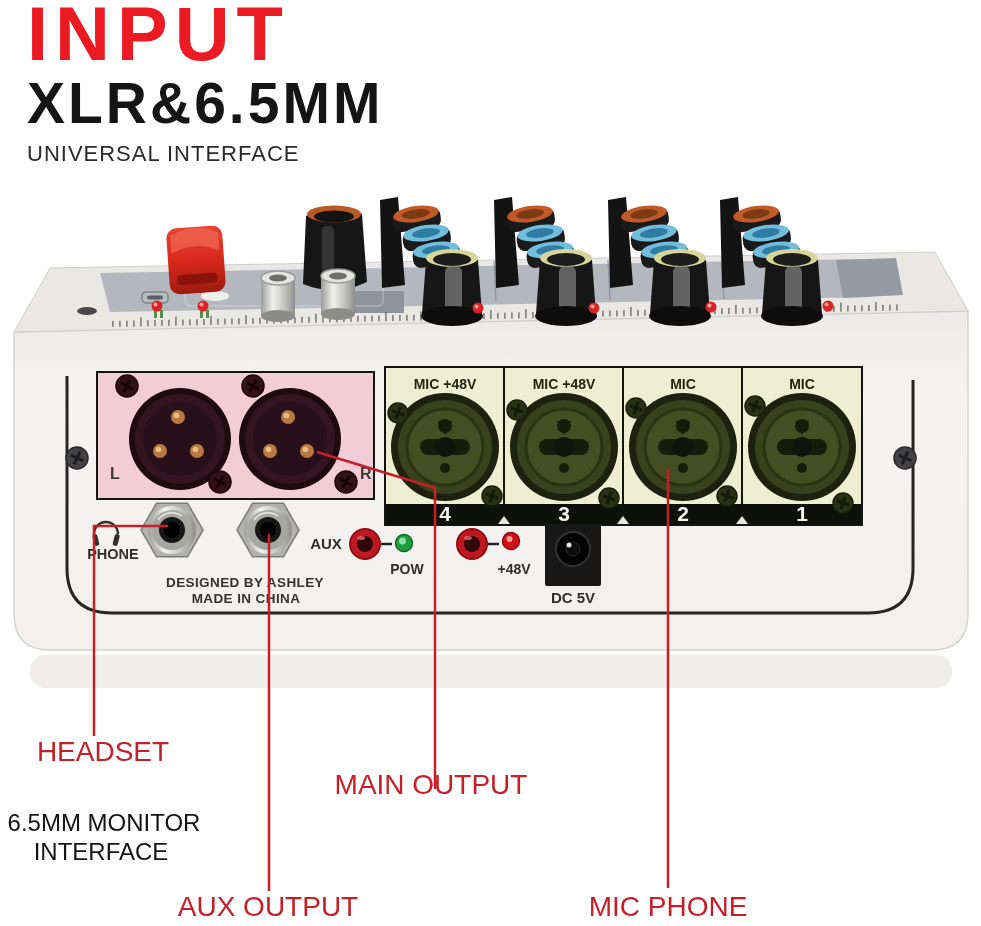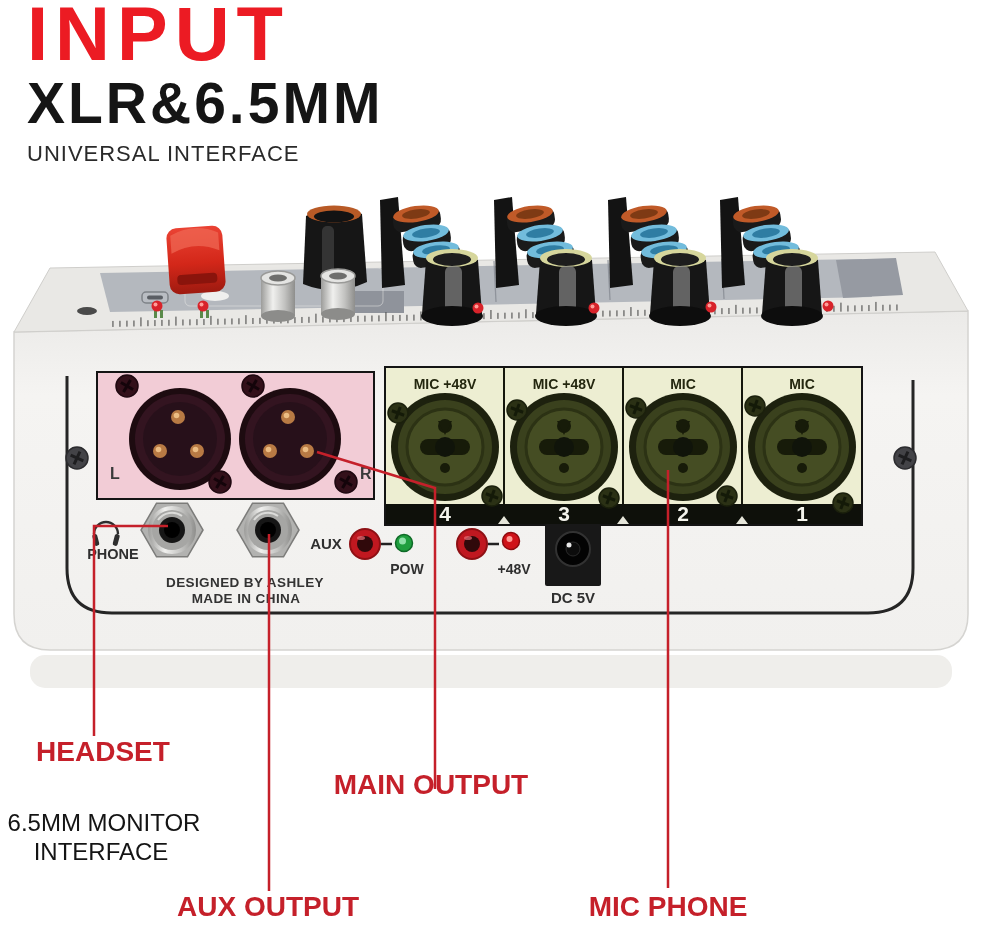--- a/index.html
+++ b/index.html
@@ -4,21 +4,21 @@
 <style>
   html,body{margin:0;padding:0;background:#ffffff;}
   .stage{position:relative;width:981px;height:926px;overflow:hidden;background:#ffffff;
          font-family:"Liberation Sans",sans-serif;}
   .stage svg{position:absolute;left:0;top:0;}
   .hdr{position:absolute;left:27px;top:-6px;}
   .hdr-title{font-size:76px;font-weight:bold;color:#ec1b23;letter-spacing:7px;line-height:80px;}
   .hdr-sub{font-size:57px;font-weight:bold;color:#151515;letter-spacing:3px;line-height:58px;text-align:right;}
   .hdr-tag{font-size:22px;color:#2a2a2a;letter-spacing:1px;margin-top:9px;}
   .ann{position:absolute;transform:translateX(-50%);color:#c5202a;font-size:28px;
-       font-weight:bold;white-space:nowrap;}
+       font-weight:normal;white-space:nowrap;}
   .ann-sub{position:absolute;transform:translateX(-50%);color:#141414;font-size:24px;
        font-weight:normal;white-space:nowrap;}
   text{font-family:"Liberation Sans",sans-serif;}
 </style>
 </head>
 <body>
 
 <div class="stage">
 
 <svg width="981" height="926" viewBox="0 0 981 926">

